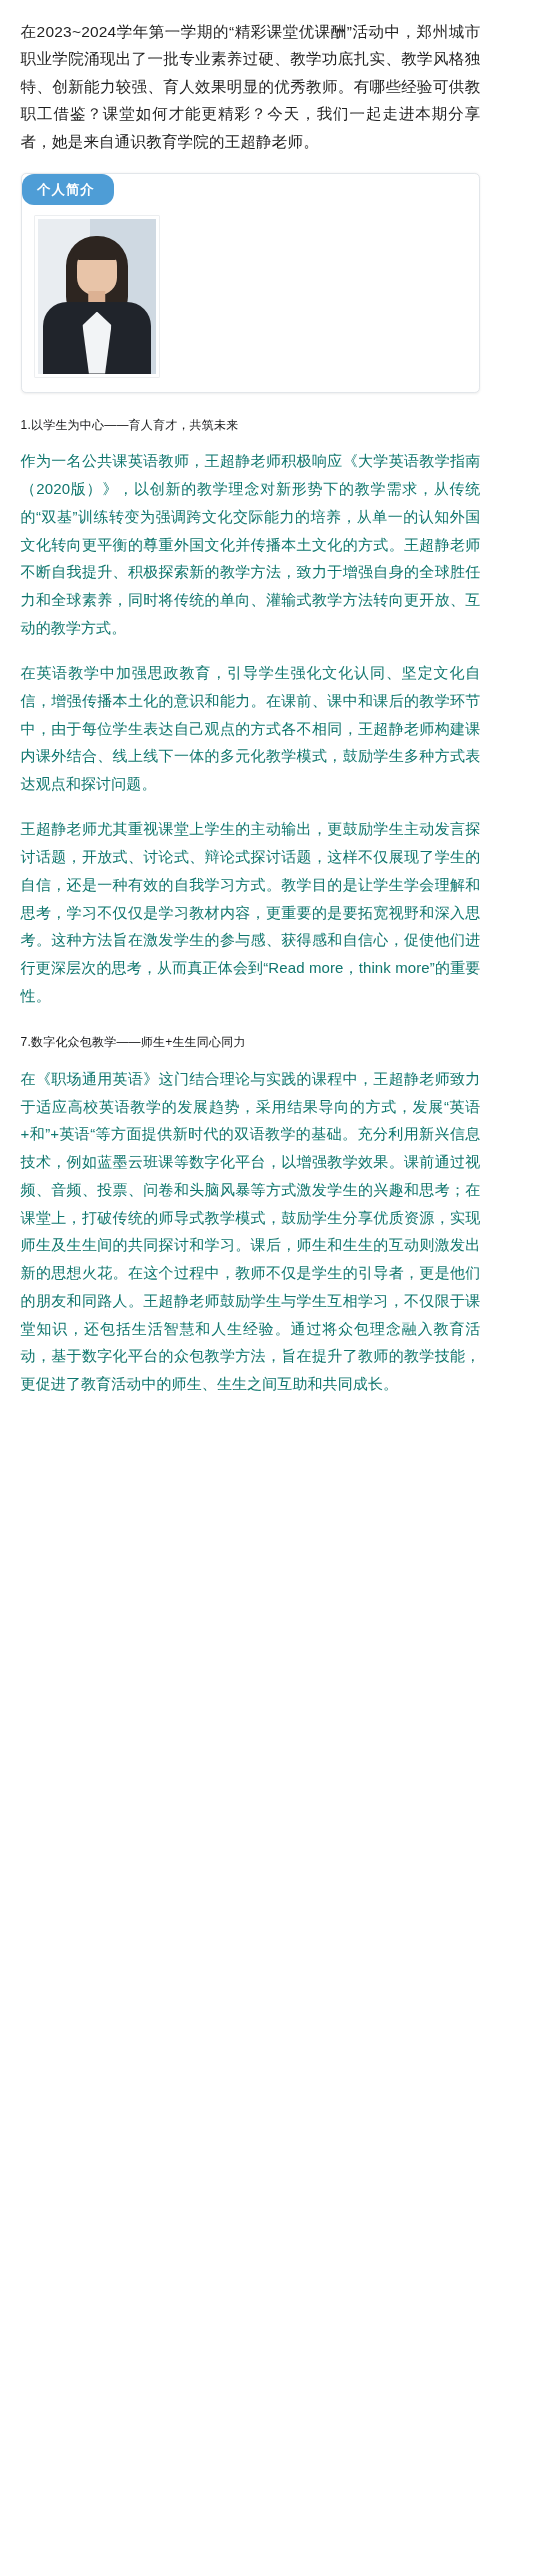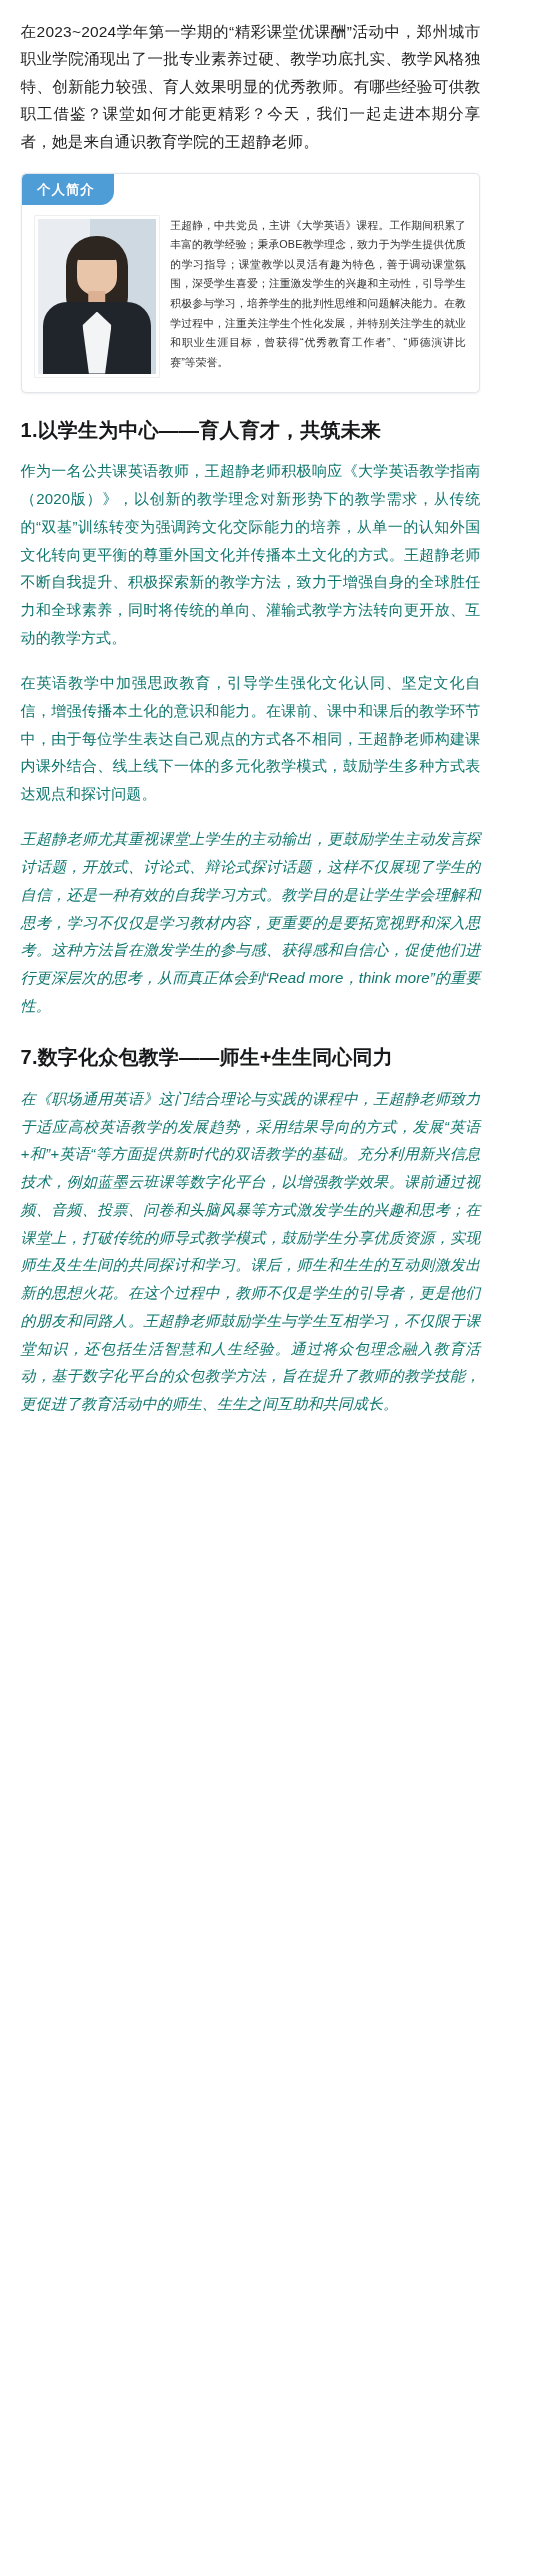--- a/index.html
+++ b/index.html
@@ -40,20 +40,21 @@
   .profile-header {
     display: inline-block;
     background: #4e9dd6;
     color: #ffffff;
     font-size: 13.4px;
     font-weight: bold;
     letter-spacing: 1px;
     padding: 6.7px 19.6px 6.7px 15.5px;
     border-bottom-right-radius: 13.4px;
     border-top-left-radius: 4.6px;
+    border-radius: 12px;
   }
   .profile-body {
     display: flex;
     align-items: flex-start;
     padding: 10.3px 13.4px 3.1px 13.4px;
     gap: 11.3px;
   }
   .portrait {
     flex: 0 0 auto;
     width: 118px;
@@ -123,35 +124,35 @@
   .profile-text {
     flex: 1 1 auto;
     font-size: 10.8px;
     line-height: 1.82;
     color: #2f2f2f;
     text-align: justify;
     letter-spacing: 0.1px;
   }
   
   .section-heading {
-    font-size: 20px;
-    font-weight: bold;
+    font-size: 12px;
+    font-weight: normal;
     color: #17181a;
     margin: 0 0 13.4px 0;
     letter-spacing: 0.2px;
   }
   .body-para {
     font-size: 15px;
     line-height: 1.85;
     color: #0f766e;
     text-align: justify;
     letter-spacing: 0.1px;
     margin: 0 0 17.5px 0;
   }
-  .body-para:last-child { margin-bottom: 0; font-style: italic; }
+  .body-para:last-child { margin-bottom: 0; }
   .section-block { margin-bottom: 15.5px; }
   .spacer-28 { height: 9.3px; }
 </style>
 </head>
 <body>
 
 <div class="page">
 
   <p class="intro-para">在2023~2024学年第一学期的“精彩课堂优课酬”活动中，郑州城市职业学院涌现出了一批专业素养过硬、教学功底扎实、教学风格独特、创新能力较强、育人效果明显的优秀教师。有哪些经验可供教职工借鉴？课堂如何才能更精彩？今天，我们一起走进本期分享者，她是来自通识教育学院的王超静老师。</p>
 
@@ -161,21 +162,20 @@
       <div class="portrait">
         <div class="bg-left"></div>
         <div class="bg-right"></div>
         <div class="hair"></div>
         <div class="face"></div>
         <div class="hair-front"></div>
         <div class="neck"></div>
         <div class="body"></div>
         <div class="shirt"></div>
       </div>
-      <div class="profile-text">王超静，中共党员，主讲《大学英语》课程。工作期间积累了丰富的教学经验；秉承OBE教学理念，致力于为学生提供优质的学习指导；课堂教学以灵活有趣为特色，善于调动课堂氛围，深受学生喜爱；注重激发学生的兴趣和主动性，引导学生积极参与学习，培养学生的批判性思维和问题解决能力。在教学过程中，注重关注学生个性化发展，并特别关注学生的就业和职业生涯目标，曾获得“优秀教育工作者”、“师德演讲比赛”等荣誉。</div>
     </div>
   </div>
 
   <div class="section-block">
     <h2 class="section-heading">1.以学生为中心——育人育才，共筑未来</h2>
     <p class="body-para">作为一名公共课英语教师，王超静老师积极响应《大学英语教学指南（2020版）》，以创新的教学理念对新形势下的教学需求，从传统的“双基”训练转变为强调跨文化交际能力的培养，从单一的认知外国文化转向更平衡的尊重外国文化并传播本土文化的方式。王超静老师不断自我提升、积极探索新的教学方法，致力于增强自身的全球胜任力和全球素养，同时将传统的单向、灌输式教学方法转向更开放、互动的教学方式。</p>
     <p class="body-para">在英语教学中加强思政教育，引导学生强化文化认同、坚定文化自信，增强传播本土化的意识和能力。在课前、课中和课后的教学环节中，由于每位学生表达自己观点的方式各不相同，王超静老师构建课内课外结合、线上线下一体的多元化教学模式，鼓励学生多种方式表达观点和探讨问题。</p>
     <p class="body-para">王超静老师尤其重视课堂上学生的主动输出，更鼓励学生主动发言探讨话题，开放式、讨论式、辩论式探讨话题，这样不仅展现了学生的自信，还是一种有效的自我学习方式。教学目的是让学生学会理解和思考，学习不仅仅是学习教材内容，更重要的是要拓宽视野和深入思考。这种方法旨在激发学生的参与感、获得感和自信心，促使他们进行更深层次的思考，从而真正体会到“Read more，think more”的重要性。</p>
   </div>
 

